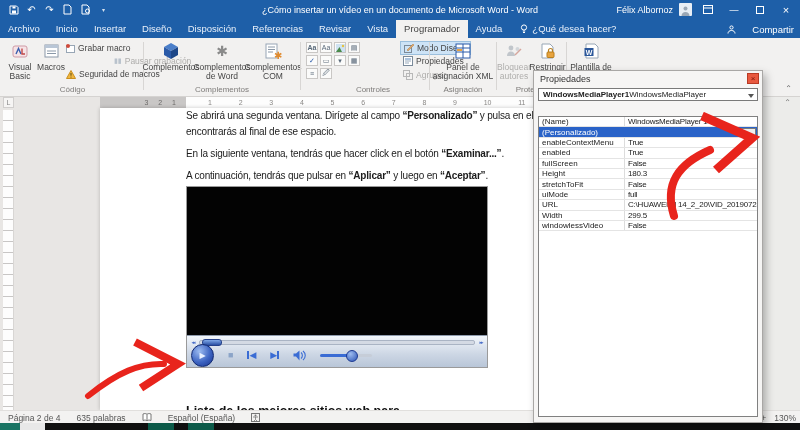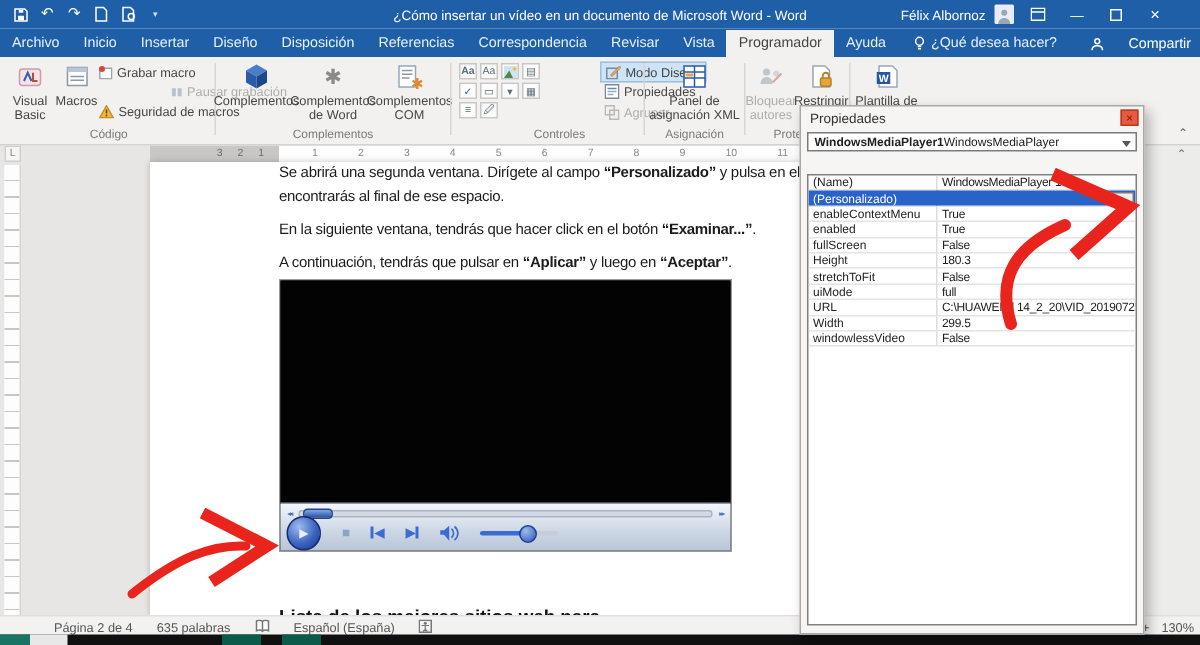--- a/index.html
+++ b/index.html
@@ -4,21 +4,21 @@
 <style>
   html,body{margin:0;padding:0;background:#ddd;}
   .screen{position:relative;width:800px;height:430px;overflow:hidden;background:#fff;
     font-family:"Liberation Sans",sans-serif;-webkit-font-smoothing:antialiased;}
   
   .titlebar{position:absolute;left:0;top:0;right:0;height:19px;background:#1e5fa8;color:#fff;
     display:flex;align-items:center;font-size:9px;z-index:20;}
   .qat{display:flex;align-items:center;gap:7px;padding-left:8px;}
   .qat .ic{width:11px;height:11px;display:flex;align-items:center;justify-content:center;color:#fff;font-size:10px;line-height:1;cursor:default;}
   .wintitle{position:absolute;left:0;right:0;text-align:center;pointer-events:none;font-size:9px;color:#ffffff;}
-  .tb-right{position:absolute;right:0;top:0;height:19px;display:flex;align-items:center;gap:6px;padding-right:20px;}
+  .tb-right{position:absolute;right:0;top:0;height:19px;display:flex;align-items:center;gap:6px;padding-right:4px;}
   .username{font-size:9px;}
   .avatar{width:13px;height:13px;background:#e8eef5;border-radius:1px;display:flex;align-items:flex-end;justify-content:center;overflow:hidden;}
   .winbtn{width:20px;height:19px;display:flex;align-items:center;justify-content:center;font-size:9px;}
   .restore-glyph{width:6px;height:6px;border:1px solid #fff;display:block;}
   
   .tabbar{position:absolute;left:0;top:19px;right:0;height:19px;background:#1e5fa8;display:flex;align-items:flex-end;
     color:#e8f0fa;font-size:9.5px;z-index:19;}
   .rtab{padding:3px 8px 4px 8px;white-space:nowrap;}
   .rtab.active{background:#f2f1f0;color:#444;}
   .searchbox{display:flex;align-items:center;gap:4px;padding:3px 8px 4px 10px;}
@@ -90,21 +90,21 @@
   .pgrid{position:absolute;left:4px;right:4px;top:45px;bottom:5px;background:#fff;border:1px solid #808080;overflow:hidden;}
   .prow{position:relative;height:9.4px;border-bottom:1px solid #e4e4e4;display:flex;align-items:center;white-space:nowrap;}
   .pname{width:86px;padding-left:3px;border-right:1px solid #dcdcdc;box-sizing:border-box;overflow:hidden;height:100%;display:flex;align-items:center;}
   .pval{flex:1;padding-left:3px;overflow:hidden;height:100%;display:flex;align-items:center;letter-spacing:-0.2px;}
   .prow.sel{background:#2a63c8;color:#fff;}
   .prow.sel .pname{border-right-color:#2a63c8;}
   .pellipsis{position:absolute;right:1px;top:0.5px;width:15px;height:8px;background:#f0efee;border:1px solid #7a7a7a;color:#333;
      font-size:7px;line-height:5px;text-align:center;box-sizing:border-box;letter-spacing:1px;}
   
   .statusbar{position:absolute;left:0;top:410px;right:0;height:13px;background:#f3f2f1;border-top:1px solid #e1dfdd;
-     display:flex;align-items:center;font-size:8.5px;color:#555;z-index:10;padding-left:28px;}
+     display:flex;align-items:center;font-size:8.5px;color:#555;z-index:10;}
   .sitem{padding:0 8px;white-space:nowrap;}
   .szoom{position:absolute;right:4px;display:flex;gap:8px;align-items:center;}
   
   .taskbar{position:absolute;left:0;top:423px;right:0;height:7px;background:#101010;z-index:10;}
   .tseg{position:absolute;top:0;height:7px;}
   
   .arrow1{position:absolute;left:80px;top:332px;z-index:5;}
   .arrow2{position:absolute;left:640px;top:112px;z-index:40;}
   svg{display:block;}
 </style>
@@ -160,21 +160,20 @@
     </div>
   </div>
 
   <div class="tabbar">
     <span class="rtab">Archivo</span>
     <span class="rtab">Inicio</span>
     <span class="rtab">Insertar</span>
     <span class="rtab">Diseño</span>
     <span class="rtab">Disposición</span>
     <span class="rtab">Referencias</span>
-    <span class="rtab">Correspondencia</span>
     <span class="rtab">Revisar</span>
     <span class="rtab">Vista</span>
     <span class="rtab active">Programador</span>
     <span class="rtab">Ayuda</span>
     <span class="searchbox">
       <span>
         <svg width="8" height="10" viewBox="0 0 8 10">
             <circle cx="4" cy="3.5" r="2.6" fill="none" stroke="#fff"></circle>
             <line x1="2.8" y1="7" x2="5.2" y2="7" stroke="#fff"></line>
             <line x1="3" y1="8.5" x2="5" y2="8.5" stroke="#fff"></line>

